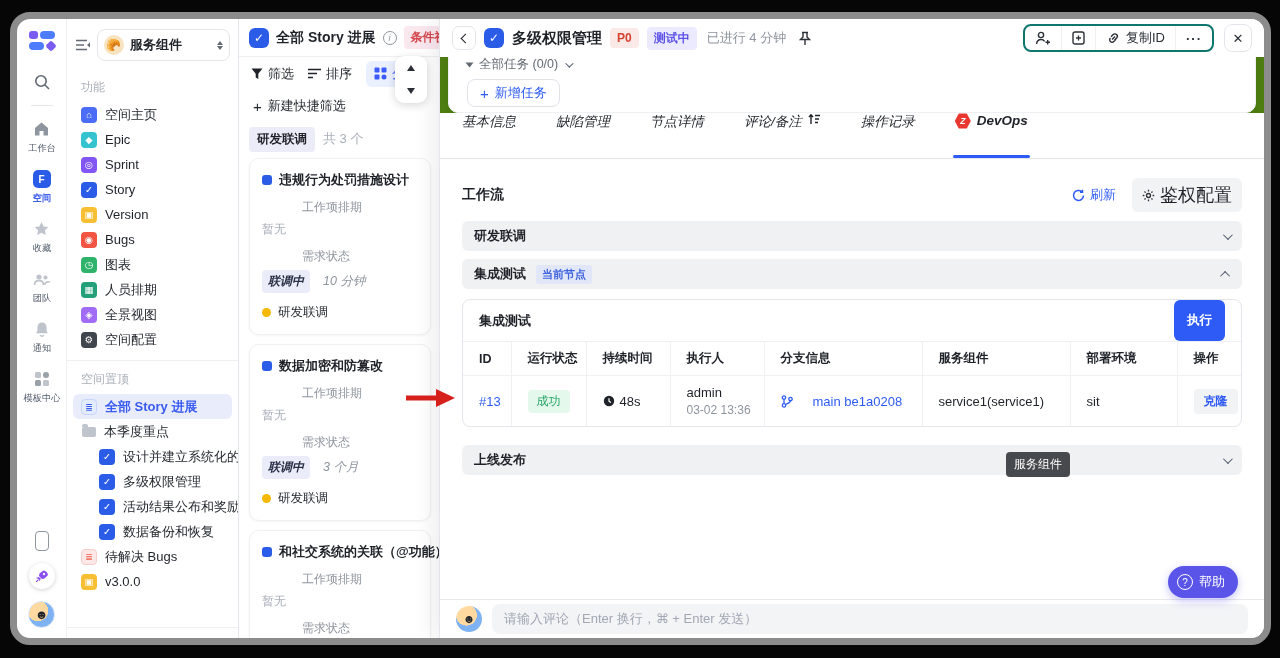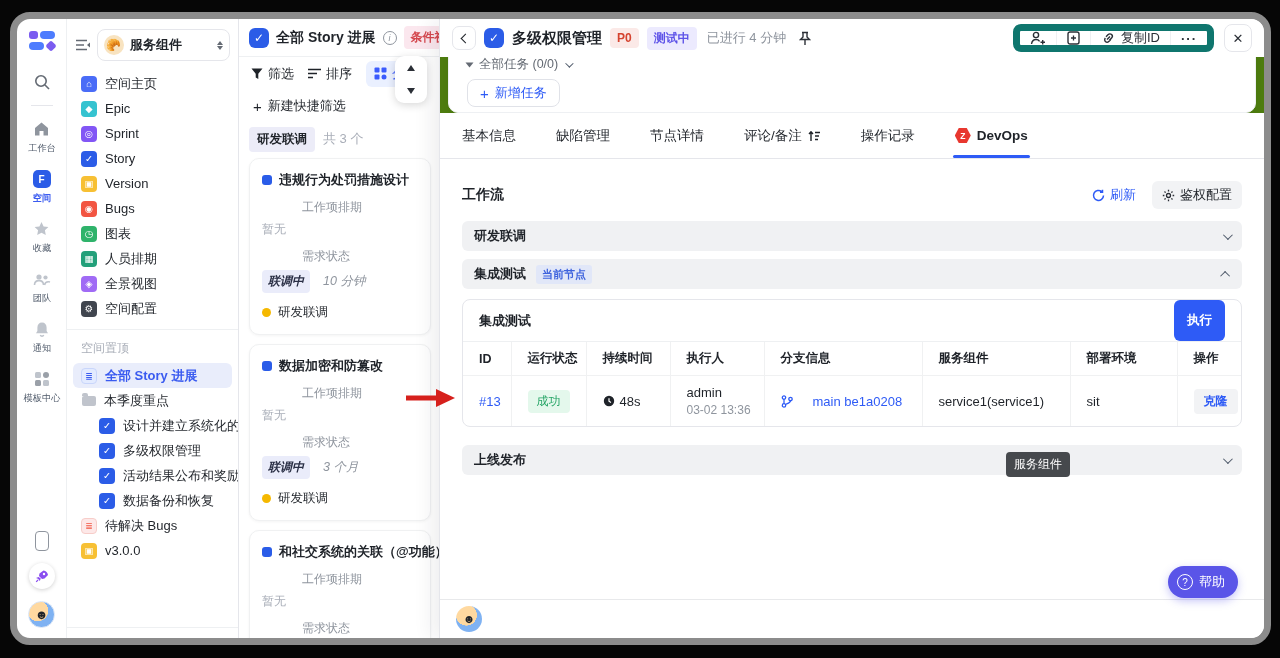--- a/index.html
+++ b/index.html
@@ -86,40 +86,40 @@
   .chev.left { transform:rotate(135deg); margin-left:3px; }
   .chev.down { transform:rotate(45deg) translateY(-2px); }
   .chev.up { transform:rotate(-135deg) translateY(-2px); }
   .chev.gray { border-color:#4e5969; }
   .story-ico { width:20px; height:20px; border-radius:6px; background:#2b5ce7; color:#fff; font-size:12px; display:flex; align-items:center; justify-content:center; flex:none; }
   .dr-title { font-size:15px; font-weight:bold; white-space:nowrap; }
   .pri-badge { background:#fbe9e7; color:#d5432f; font-size:12px; font-weight:bold; border-radius:4px; padding:3px 7px; }
   .test-badge { background:#eceafe; color:#5d52e8; font-size:12px; font-weight:bold; border-radius:4px; padding:3px 7px; }
   .elapsed { color:#8f959e; font-size:13px; margin-left:2px; white-space:nowrap; }
   .dr-actions { margin-left:auto; display:flex; align-items:center; gap:10px; }
-  .act-group { display:flex; align-items:center; border:7px solid #0f766e; border-radius:8px; height:28px; }
+  .act-group { display:flex; align-items:center; border:2px solid #0f766e; border-radius:8px; height:28px; }
   .act-btn { display:flex; align-items:center; gap:5px; padding:0 10px; height:100%; cursor:pointer; color:#2b2f36; font-size:13px; border-right:1px solid #eef0f2; }
   .act-btn:last-child { border-right:none; }
   .close-btn { width:28px; height:28px; border:1px solid #e5e6eb; border-radius:8px; display:flex; align-items:center; justify-content:center; font-size:13px; cursor:pointer; color:#2b2f36; }
   .tasks-band { height:56px; background:#4d7c0f; position:relative; overflow:hidden; flex:none; }
   .tasks-card { position:absolute; left:8px; right:8px; top:-10px; height:66px; background:#fff; border:1px solid #eef0f3; border-radius:10px; box-shadow:0 2px 6px rgba(31,35,41,.06); padding:8px 14px 0 18px; }
   .tasks-row { display:flex; align-items:center; gap:7px; font-size:12.5px; color:#646a73; cursor:pointer; }
   .tri-right-sm { width:0;height:0;border-top:4px solid transparent;border-bottom:4px solid transparent;border-left:5px solid #646a73; transform:rotate(90deg); }
   .add-task { margin-top:6px; display:inline-flex; align-items:center; gap:6px; border:1px solid #e0e2e8; border-radius:8px; padding:4px 12px; color:#2e5bf6; font-size:13px; cursor:pointer; background:#fff; }
   .tabs { height:46px; display:flex; align-items:center; gap:40px; padding:0 22px; border-bottom:1px solid #e5e6eb; flex:none; }
-  .tab { font-size:13.5px; color:#1f2329; cursor:pointer; height:100%; display:flex; align-items:center; gap:6px; position:relative; white-space:nowrap; }
+  .tab { font-size:13.5px; color:#1f2329; cursor:pointer; height:100%; display:flex; align-items:flex-start; gap:6px; position:relative; white-space:nowrap;font-style:italic; }
   .tab.active { font-weight:bold; }
   .tab.active:after { content:""; position:absolute; left:-2px; right:-2px; bottom:0; height:3px; border-radius:2px; background:#2e5bf6; }
   .zadig { width:16px; height:16px; background:#e8372f; clip-path:polygon(25% 3%,75% 3%,100% 50%,75% 97%,25% 97%,0% 50%); color:#fff; font-size:8.5px; font-weight:bold; display:flex; align-items:center; justify-content:center; }
   .dr-content { flex:1; position:relative; padding:0 22px; overflow:hidden; }
   .wf-row { margin-top:22px; display:flex; align-items:center; height:28px; }
   .wf-title { font-size:14px; font-weight:bold; }
   .wf-right { margin-left:auto; display:flex; align-items:center; gap:16px; }
   .refresh { color:#2e5bf6; font-size:13px; display:flex; align-items:center; gap:5px; cursor:pointer; }
-  .auth-btn { background:#f2f3f5; border-radius:6px; padding:5px 10px; font-size:13px; display:flex; align-items:center; gap:5px; cursor:pointer; }
+  .auth-btn { background:#f2f3f5; border-radius:6px; padding:5px 10px; font-size:18px; display:flex; align-items:center; gap:5px; cursor:pointer; }
   .acc-bar { margin-top:12px; height:30px; background:#f0f1f3; border-radius:6px; display:flex; align-items:center; gap:10px; padding:0 12px; cursor:pointer; }
   .acc-bar + .acc-bar { margin-top:8px; }
   .acc-label { font-size:13px; font-weight:bold; }
   .cur-badge { background:#e1e7f8; color:#3e63dd; font-size:11px; font-weight:bold; border-radius:3px; padding:2px 6px; }
   .acc-chev { margin-left:auto; }
   .pipe-card { margin-top:10px; border:1px solid #e5e6eb; border-radius:8px; background:#fff; overflow:hidden; }
   .pipe-head { height:42px; display:flex; align-items:center; padding:0 16px; border-bottom:1px solid #eef0f2; }
   .pipe-name { font-size:13px; font-weight:bold; }
   .run-btn { margin-left:auto; background:#2e5bf6; color:#fff; font-size:12.5px; font-weight:bold; border-radius:6px; padding:12px 13px; cursor:pointer; }
   table.pipe { width:100%; border-collapse:collapse; table-layout:fixed; }
@@ -245,20 +245,21 @@
       <div class="proj-select">
         <span class="proj-avatar">🥐</span>
         <span class="proj-name">服务组件</span>
         <span class="updown">
             <i class="tri-u"></i>
             <i class="tri-d"></i>
           </span>
       </div>
     </div>
 
+    <div class="sec-label">功能</div>
 
     <div class="sb-item">
         <span class="sq" style="background:#4a6cf7">⌂</span>
         <span>空间主页</span>
       </div>
     <div class="sb-item">
         <span class="sq" style="background:#35c3d0">◆</span>
         <span>Epic</span>
       </div>
     <div class="sb-item">
@@ -623,20 +624,21 @@
       <div class="acc-bar" style="margin-top:18px;">
         <span class="acc-label">上线发布</span>
         <i class="chev down gray acc-chev"></i>
       </div>
 
       <div class="tooltip">服务组件</div>
     </div>
 
     <div class="comment-bar">
       <span class="cm-avatar">☻</span>
+      <div class="cm-input">请输入评论（Enter 换行，⌘ + Enter 发送）</div>
     </div>
 
     <div class="help-pill">
       <span class="q-circle">?</span>
       <span>帮助</span>
     </div>
   </section>
 
   <div class="red-arrow">
     <svg class="ic" width="50" height="20" viewBox="0 0 50 20">

